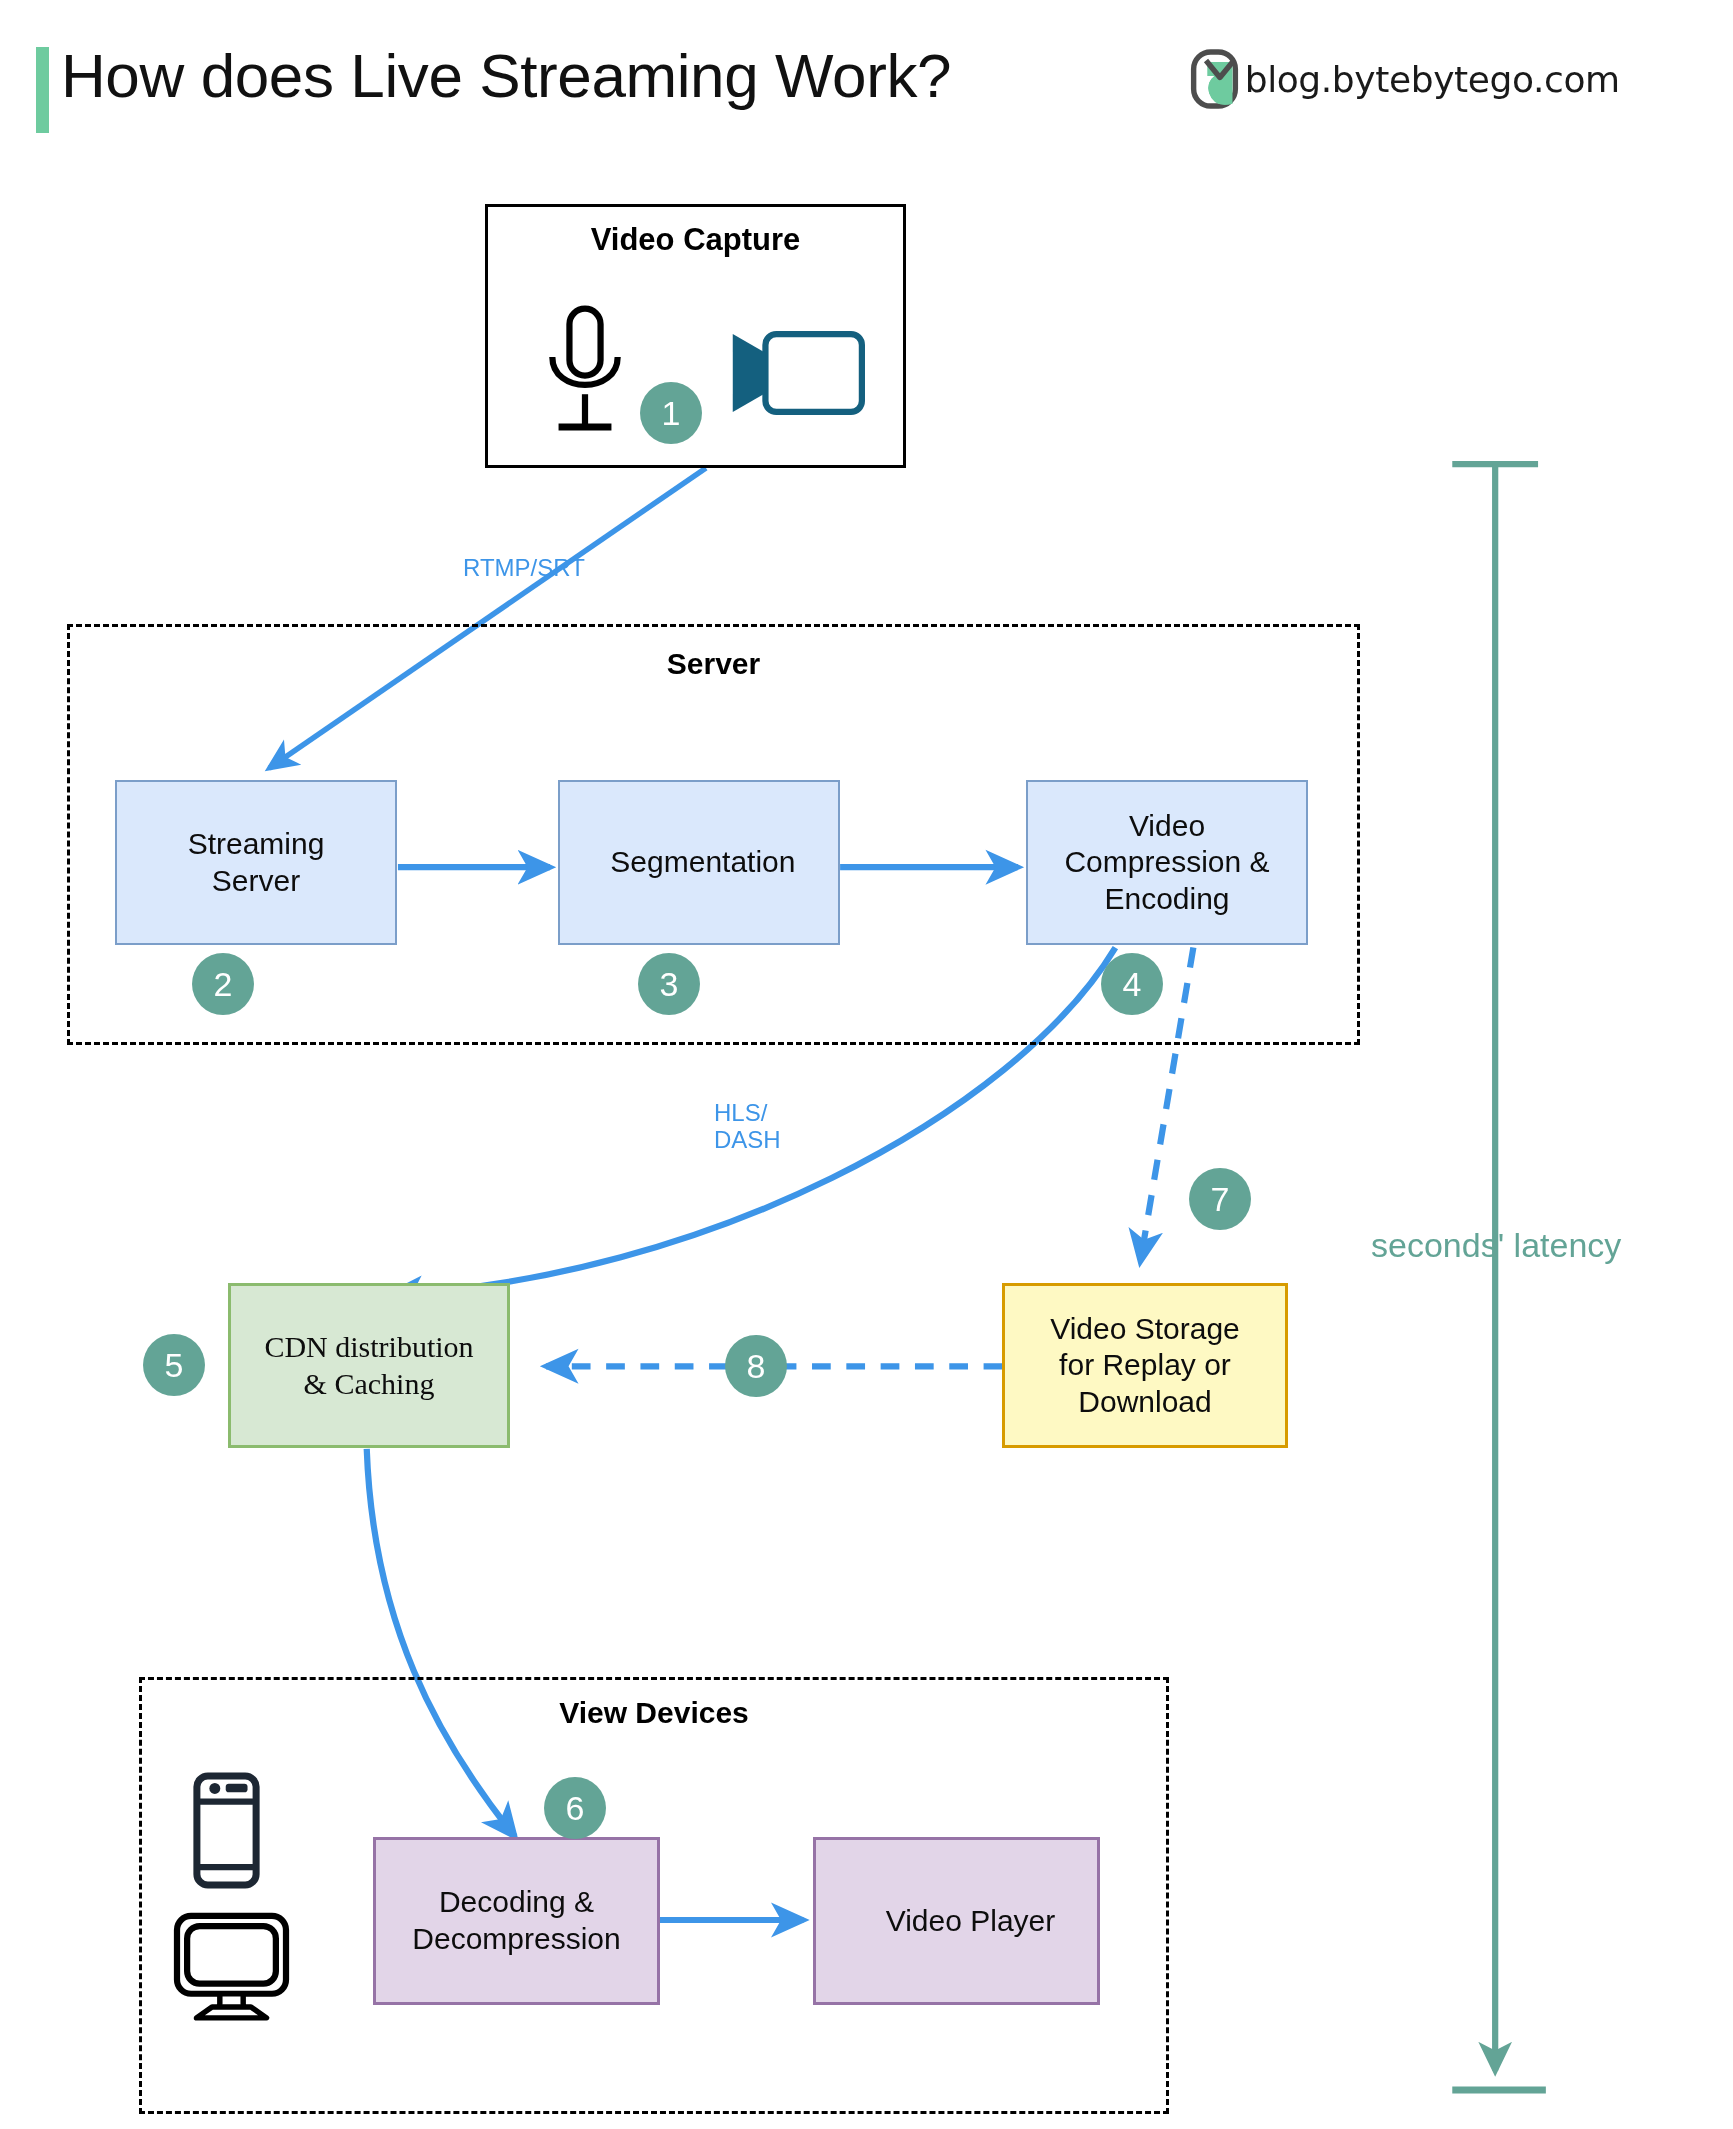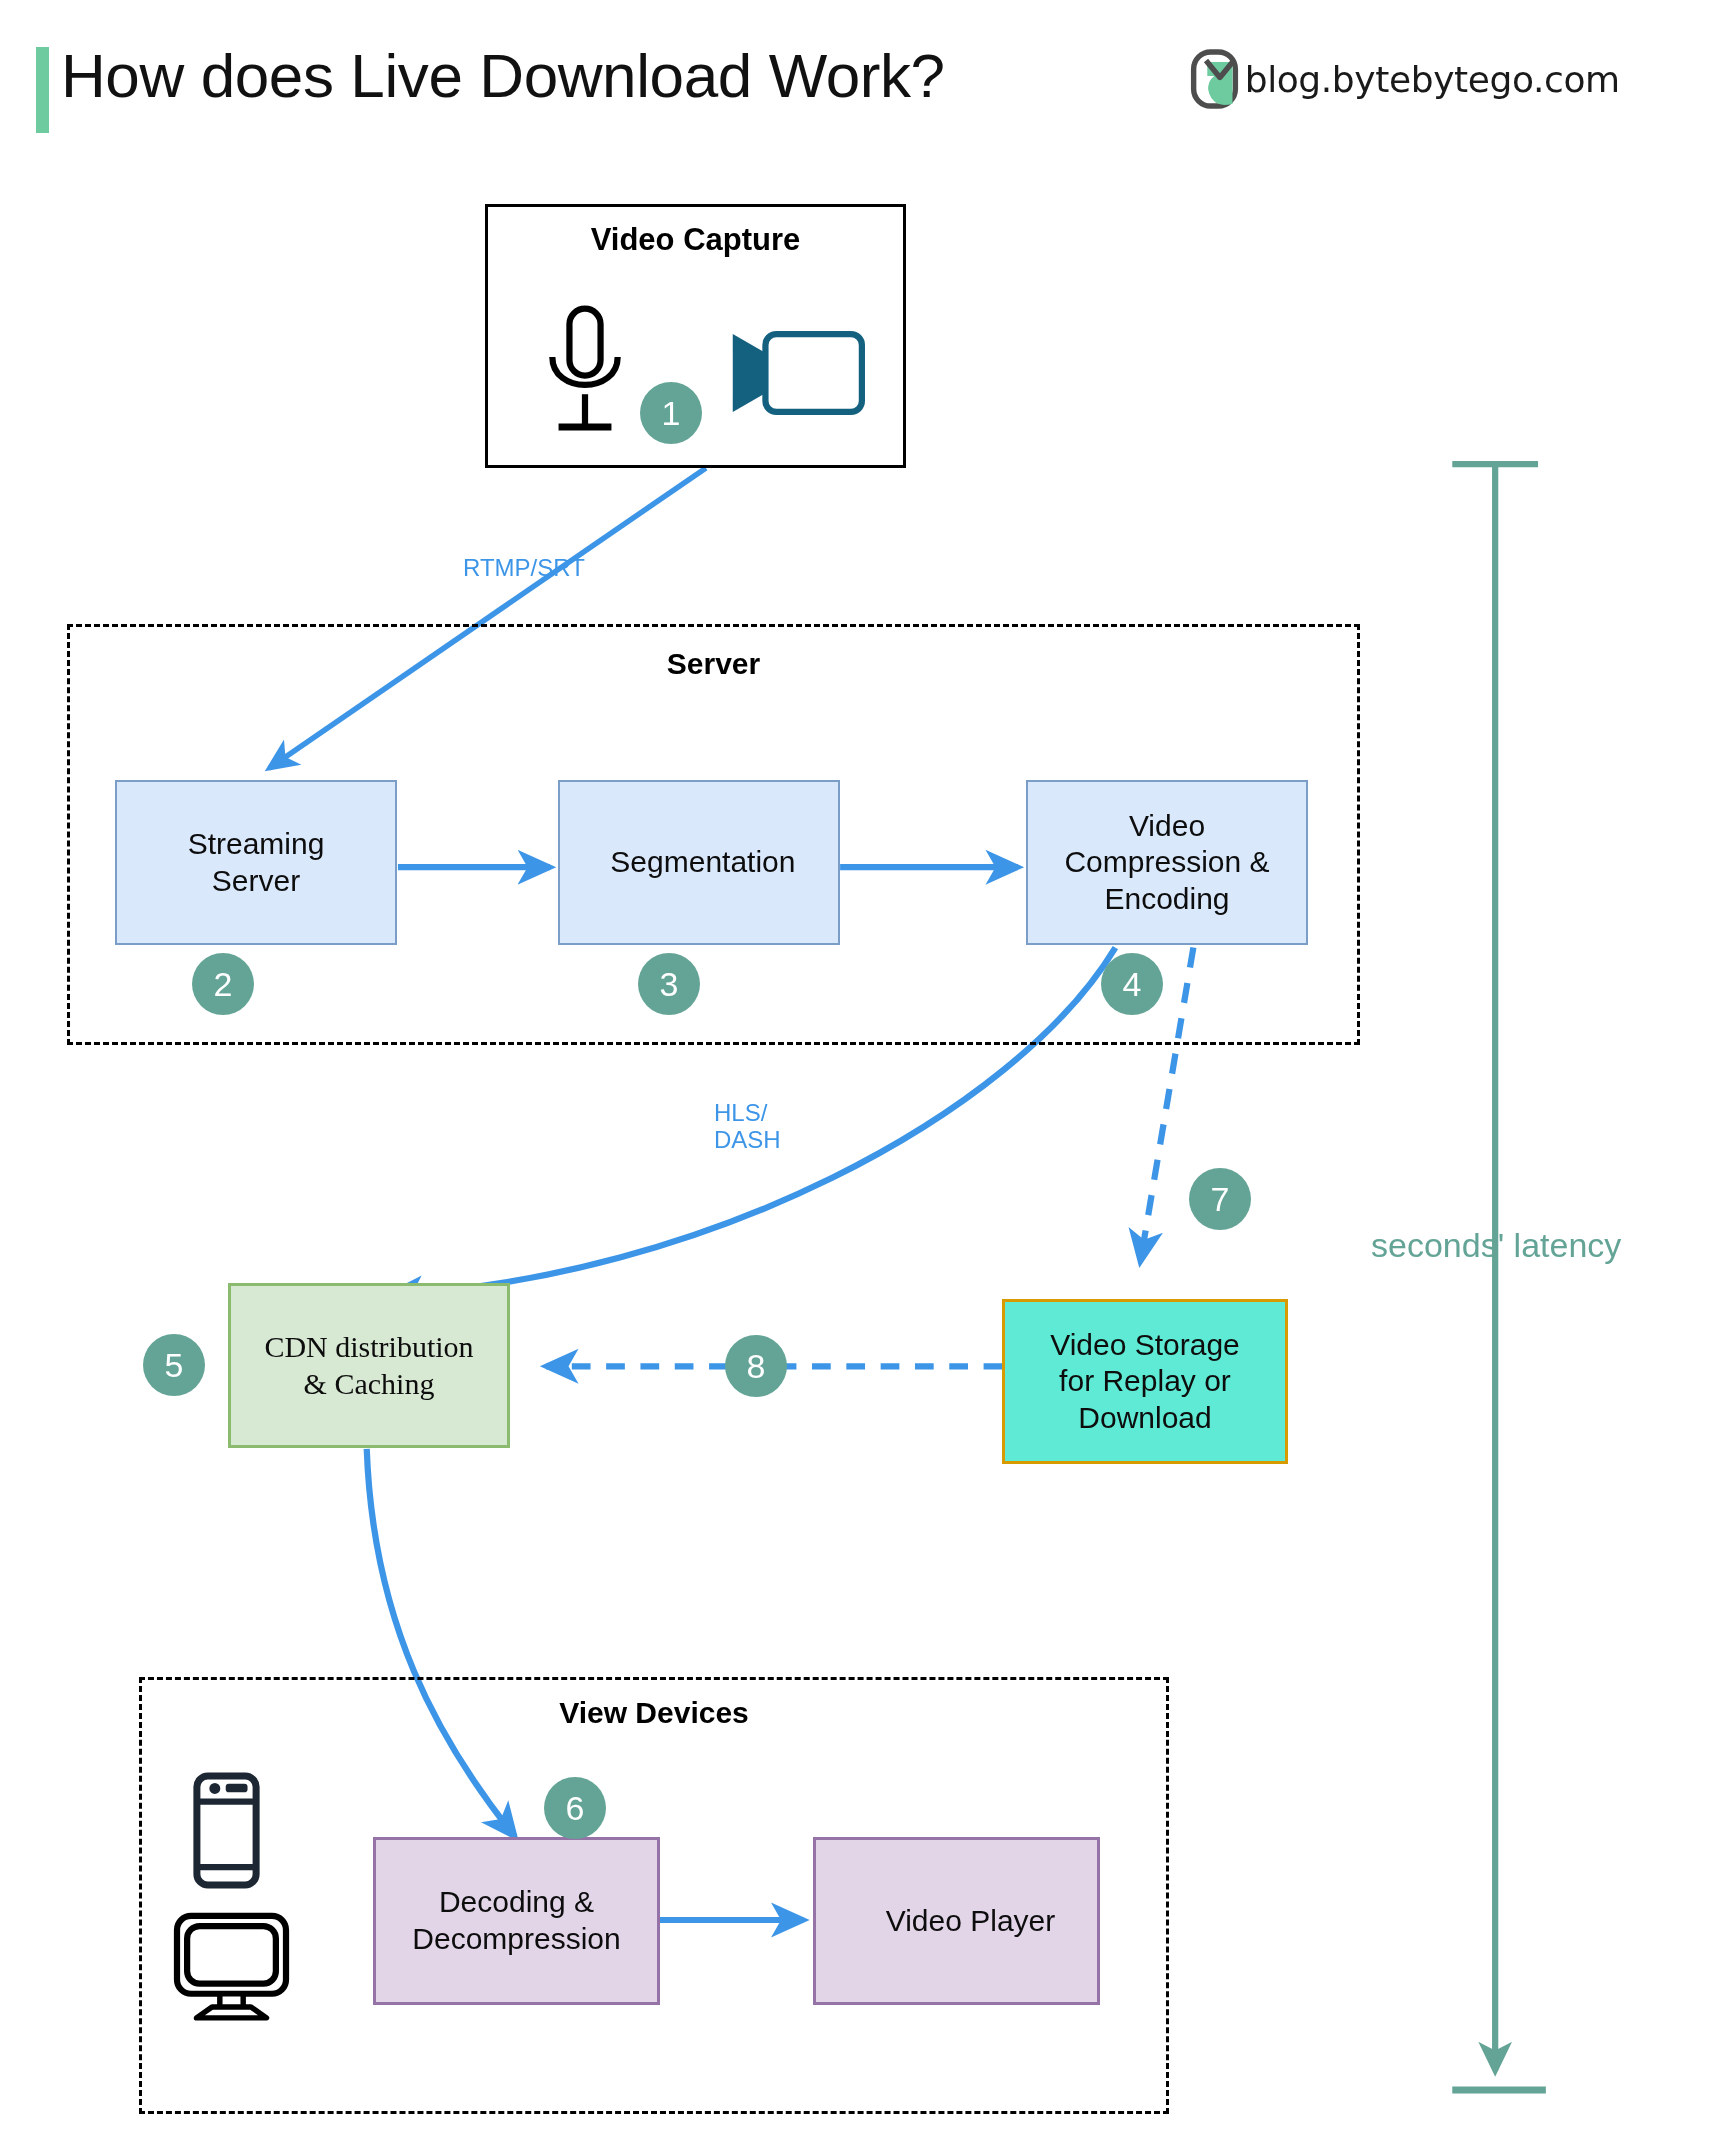--- a/index.html
+++ b/index.html
@@ -64,21 +64,21 @@
     align-items: center;
     justify-content: center;
     text-align: center;
     font-size: 30px;
     color: #0d0d0d;
     line-height: 1.22;
     padding: 3.1px 6.2px;
   }
   .node.blue   { background: #dae8fc; border: 2.3px solid #7b9ec9; }
   .node.green  { background: #d7e8d3; border: 3.1px solid #8bbb6e; }
-  .node.orange { background: #5eead4; border: 3.9px solid #d79b00; margin-top: 16px; }
+  .node.orange { background: #fef9c3; border: 3.9px solid #d79b00; }
   .node.purple { background: #e2d5e8; border: 3.1px solid #9673a6; }
 
   
   .group {
     position: absolute;
     box-sizing: border-box;
     border: 3.1px dashed #000000;
     background: transparent;
   }
   .group-title {
@@ -150,21 +150,21 @@
     overflow: visible;
   }
 </style>
 </head>
 <body>
 
 <div id="canvas">
 
   <div id="header">
     <div id="title-accent"></div>
-    <div id="page-title">How does Live Download Work?</div>
+    <div id="page-title">How does Live Streaming Work?</div>
     <div id="brand">
       <svg id="brand-logo" viewBox="0 0 66 80">
         <rect x="6" y="5" width="54" height="70" rx="22" ry="22" fill="#ffffff" stroke="#4d4d4d" stroke-width="7"></rect>
         <path d="M24 18 L56 18 L56 72 Q33 78 26 58 Q22 44 33 36 L24 36 Z" fill="#6ecb9f"></path>
         <path d="M24 18 L40 36 L56 18 L56 72 Q33 78 26 58 Q22 44 33 36 L24 36 Z" fill="#6ecb9f"></path>
         <path d="M22 16 L40 38 L58 16" fill="none" stroke="#4d4d4d" stroke-width="7" stroke-linejoin="round"></path>
       </svg>
       <span id="brand-text">blog.bytebytego.com</span>
     </div>
   </div>

